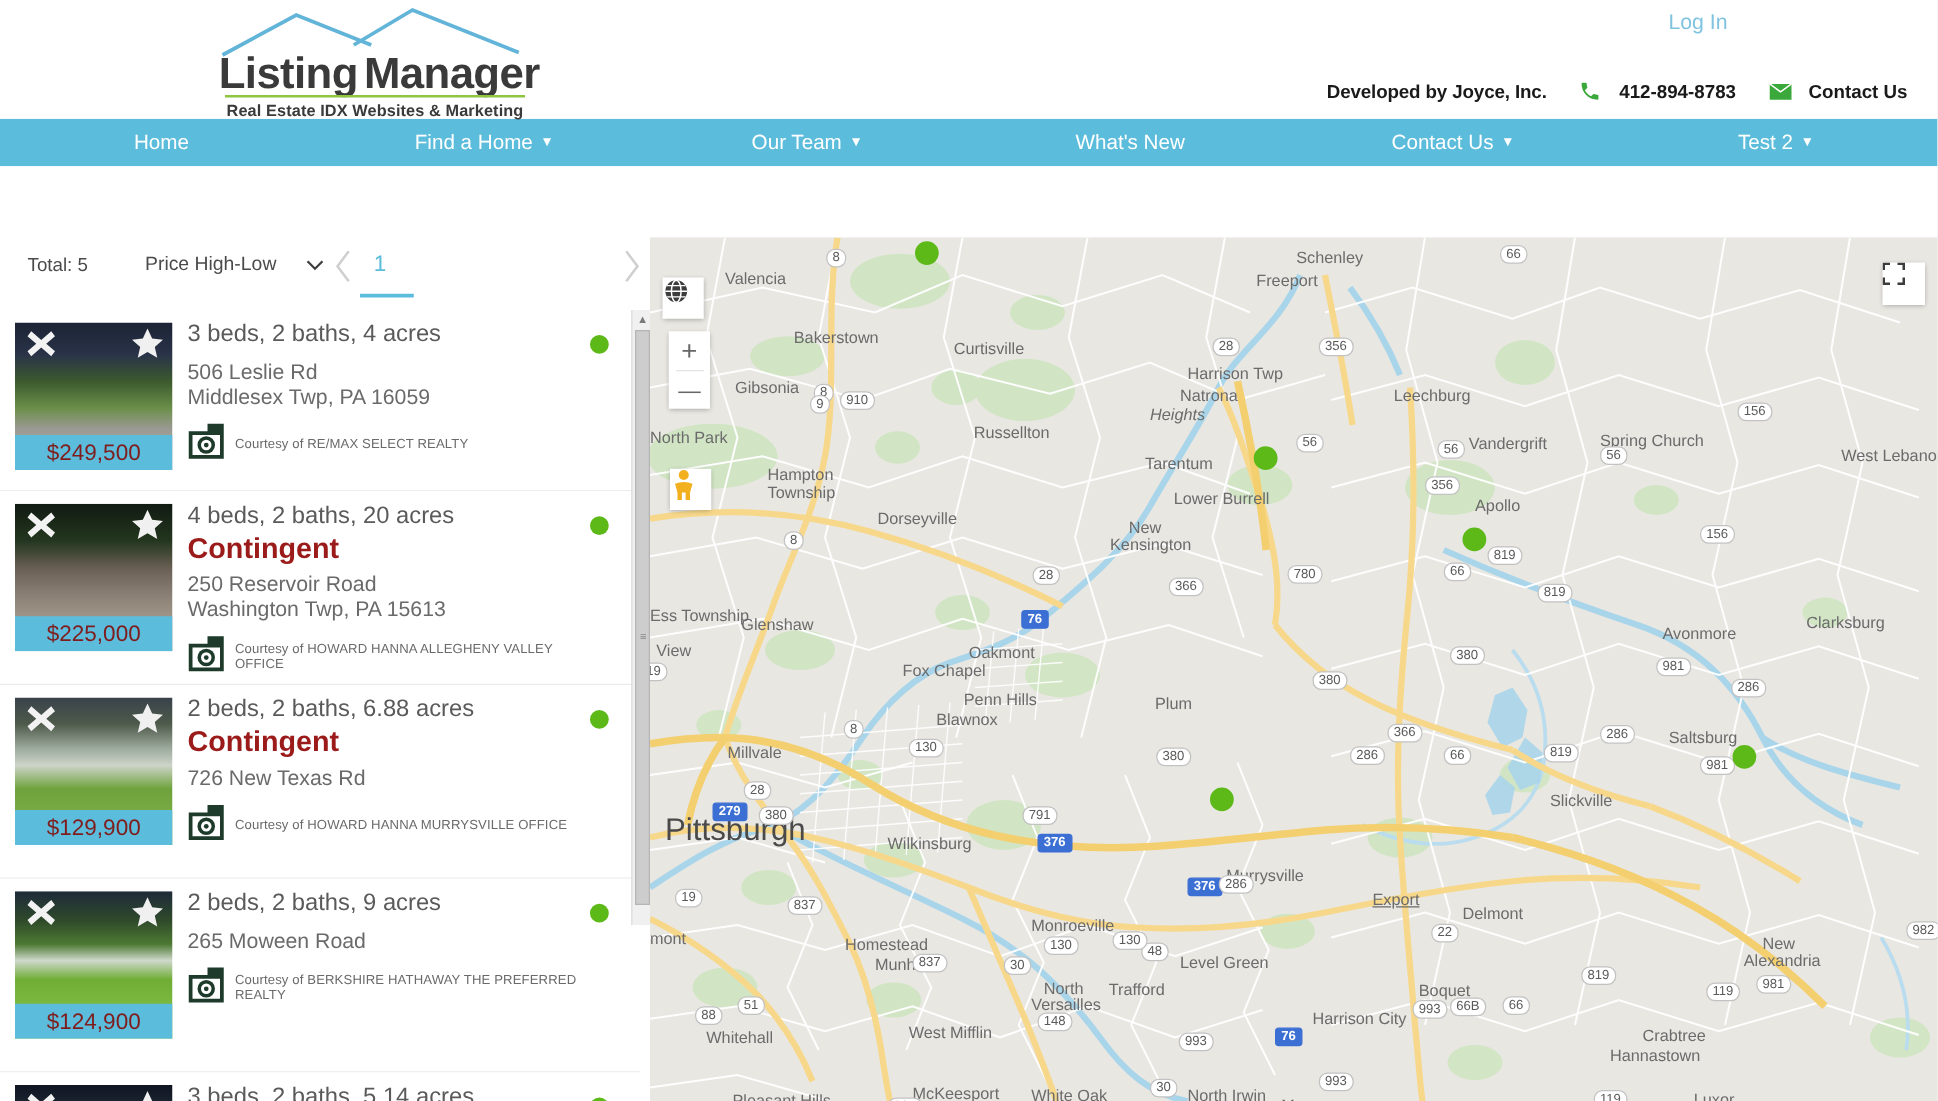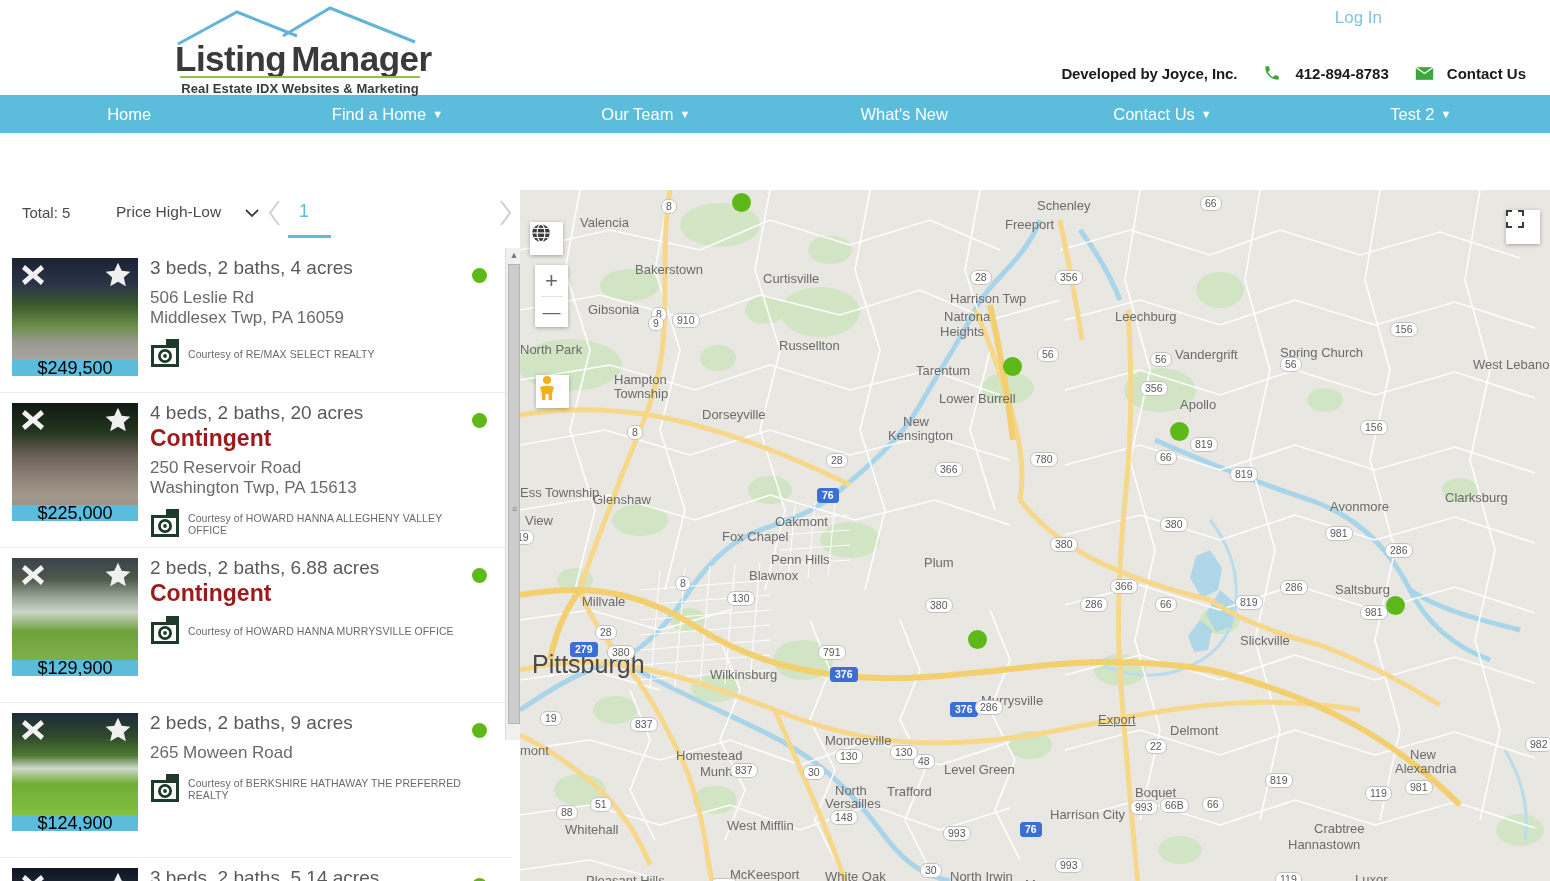--- a/index.html
+++ b/index.html
@@ -72,22 +72,22 @@
   .pg-next { position:absolute; left:496px; top:5px; font-size:25px; color:#cfcfcf; cursor:pointer; font-weight:300;}
   .pg-num { position:absolute; left:299px; top:8px; font-size:18px; color:#5bbcdb; cursor:pointer; }
   .pg-underline { position:absolute; left:288px; top:42px; width:43px; height:3px; background:#5bbcdb; }
 
   .list { position:absolute; left:0; top:55px; width:512px; height:633px; overflow:hidden; }
   .card { position:relative; height:155px; border-bottom:1px solid #ececec; background:#fff; cursor:pointer;}
   .card.first { height:145px; }
   .thumb { position:absolute; left:12px; top:10px; width:126px; height:118px; overflow:hidden; }
   .thumb .photo { position:absolute; inset:0; }
   .price-band {
-    position:absolute; left:0; bottom:0; width:126px; height:16px; background:#5bbcdb;
-    color:#000000; font-size:18px; display:flex; align-items:center; justify-content:center;
+    position:absolute; left:0; bottom:0; width:126px; height:28px; background:#5bbcdb;
+    color:#7f1d1d; font-size:18px; display:flex; align-items:center; justify-content:center;
   }
   .ic-x { position:absolute; left:8px; top:4px; width:26px; height:26px; }
   .ic-star { position:absolute; right:6px; top:3px; width:28px; height:28px; }
 
   .c-body { position:absolute; left:150px; top:8px; right:40px; }
   .c-spec { font-size:19px; color:#5a5a5a; line-height:24px; }
   .c-status { font-size:23px; font-weight:bold; color:#9b1b1b; line-height:24px; margin-top:1px;}
   .c-addr { font-size:17px; color:#6a6a6a; line-height:20px; margin-top:8px; }
   .c-court { display:flex; align-items:center; margin-top:8px; }
   .c-court-txt { font-size:10.5px; color:#6a6a6a; margin-left:8px; letter-spacing:0.1px; }
@@ -327,20 +327,21 @@
             </svg></div>
           <div class="ic-star"><svg width="28" height="28" viewBox="0 0 24 24">
               <polygon points="12,1.5 15.2,8.4 22.6,9.2 17,14.2 18.7,21.6 12,17.7 5.3,21.6 7,14.2 1.4,9.2 8.8,8.4" fill="#f0f0f0"></polygon>
             </svg></div>
           <div class="price-band">$129,900</div>
         </div>
         <div class="c-body">
           <div class="c-spec">2 beds, 2 baths, 6.88 acres</div>
           <div class="c-status">Contingent</div>
           <div class="c-addr">
+            <div>726 New Texas Rd</div>
           </div>
           <div class="c-court">
             <span><svg width="30" height="32" viewBox="0 0 30 32">
                 <path d="M1,9 L1,31 L29,31 L29,3 L16,3 L16,9z" fill="#1d3a2b"></path>
                 <rect x="4" y="12" width="22" height="16" fill="#ffffff"></rect>
                 <circle cx="15" cy="20" r="7" fill="#1d3a2b"></circle>
                 <circle cx="15" cy="20" r="4.2" fill="#ffffff"></circle>
                 <circle cx="15" cy="20" r="1.9" fill="#1d3a2b"></circle>
               </svg></span>
             <span class="c-court-txt">Courtesy of HOWARD HANNA MURRYSVILLE OFFICE</span>
@@ -526,21 +527,21 @@
       <div class="map-label" style="left: 60px; top: 25px;">Valencia</div>
       <div class="map-label" style="left: 517px; top: 8px;">Schenley</div>
       <div class="map-label" style="left: 485px; top: 27px;">Freeport</div>
       <div class="map-label" style="left: 115px; top: 72px;">Bakerstown</div>
       <div class="map-label" style="left: 243px; top: 81px;">Curtisville</div>
       <div class="map-label" style="left: 430px; top: 101px;">Harrison Twp</div>
       <div class="map-label" style="left: 595px; top: 119px;">Leechburg</div>
       <div class="map-label" style="left: 68px; top: 112px;">Gibsonia</div>
       <div class="map-label" style="left: 259px; top: 148px;">Russellton</div>
       <div class="map-label" style="left: 424px; top: 119px;">Natrona</div>
-      <div class="map-label" style="left: 420px; top: 134px;">Heights</div>
+      <div class="map-label" style="left: 400px; top: 134px; font-style: italic;">Heights</div>
       <div class="map-label" style="left: 655px; top: 157px;">Vandergrift</div>
       <div class="map-label" style="left: 760px; top: 155px;">Spring Church</div>
       <div class="map-label" style="left: 953px; top: 167px;">West Lebanon</div>
       <div class="map-label" style="left: 396px; top: 173px;">Tarentum</div>
       <div class="map-label" style="left: 94px; top: 182px;">Hampton</div>
       <div class="map-label" style="left: 94px; top: 196px;">Township</div>
       <div class="map-label" style="left: 419px; top: 201px;">Lower Burrell</div>
       <div class="map-label" style="left: 660px; top: 207px;">Apollo</div>
       <div class="map-label" style="left: 182px; top: 217px;">Dorseyville</div>
       <div class="map-label" style="left: 383px; top: 224px;">New</div>

